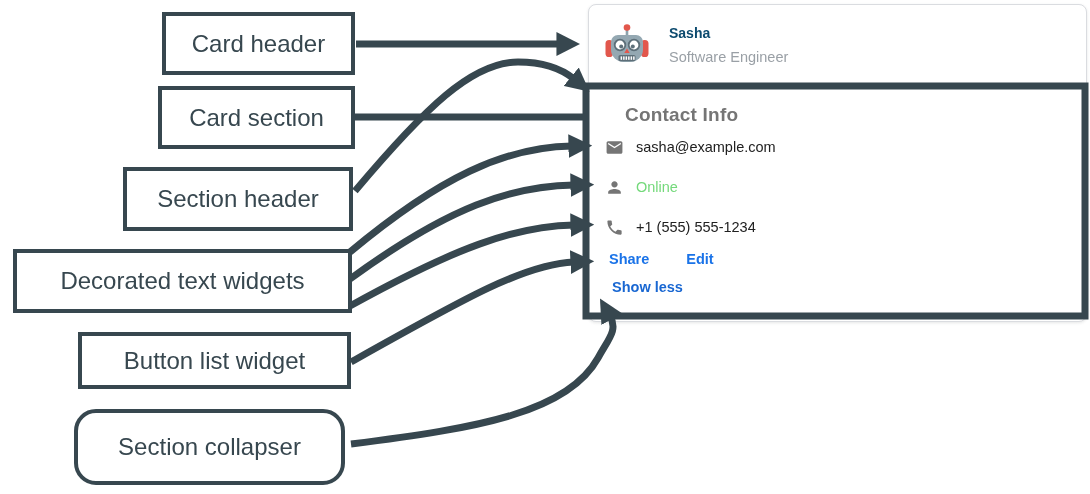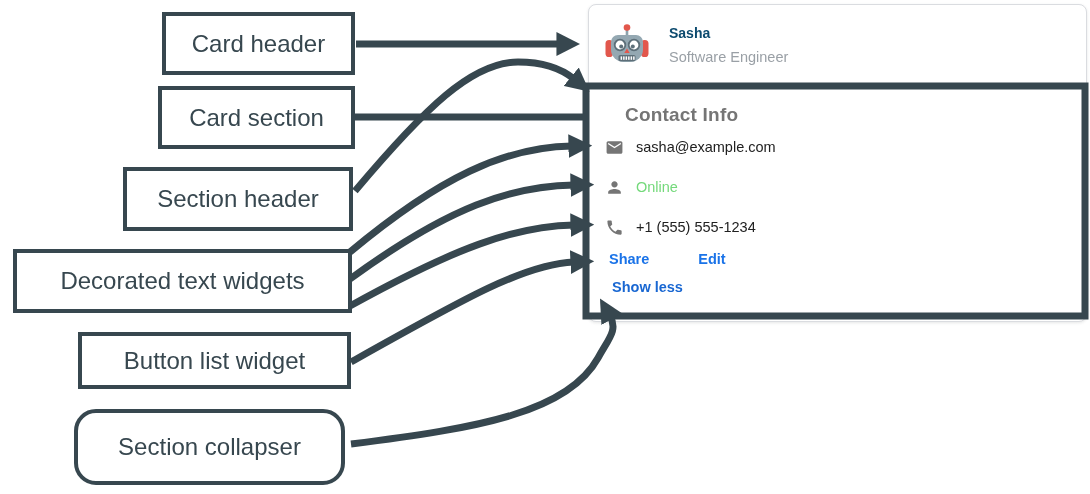--- a/index.html
+++ b/index.html
@@ -28,21 +28,21 @@
   .dt-row{position:absolute;left:16px;height:24px;display:flex;align-items:center;gap:12px;}
   .dt-row .row-icon{width:19px;height:19px;flex:0 0 auto;display:block;}
   .dt-row .row-text{font-size:14.5px;color:#212121;}
   .row-text.online{color:#74d97b;}
   .btn-row{position:absolute;left:20px;top:246px;display:flex;gap:33px;}
   .txt-btn{
     border:none;background:none;padding:0;margin:0;cursor:pointer;
     font-family:"Liberation Sans", sans-serif;
     font-size:14.5px;font-weight:700;color:#1a73e8;
   }
-  .txt-btn.edit{margin-left:16px;}
+  .txt-btn.edit{margin-left:4px;}
   .collapser-btn{
     position:absolute;left:23px;top:274px;border:none;background:none;padding:0;
     cursor:pointer;font-family:"Liberation Sans", sans-serif;
     font-size:14.5px;font-weight:800;color:#1967d2;text-align:center;
   }
   
   .overlay{position:absolute;left:0;top:0;width:1090px;height:494px;pointer-events:none;}
 </style>
 </head>
 <body>

